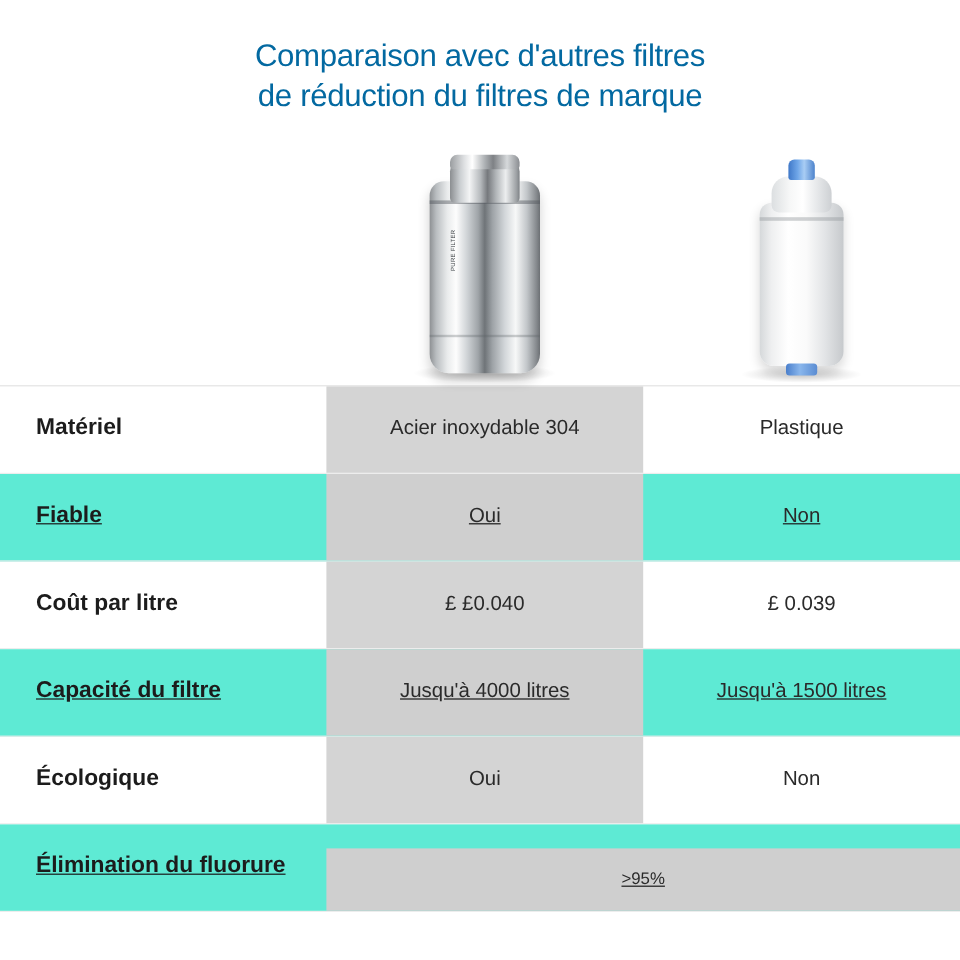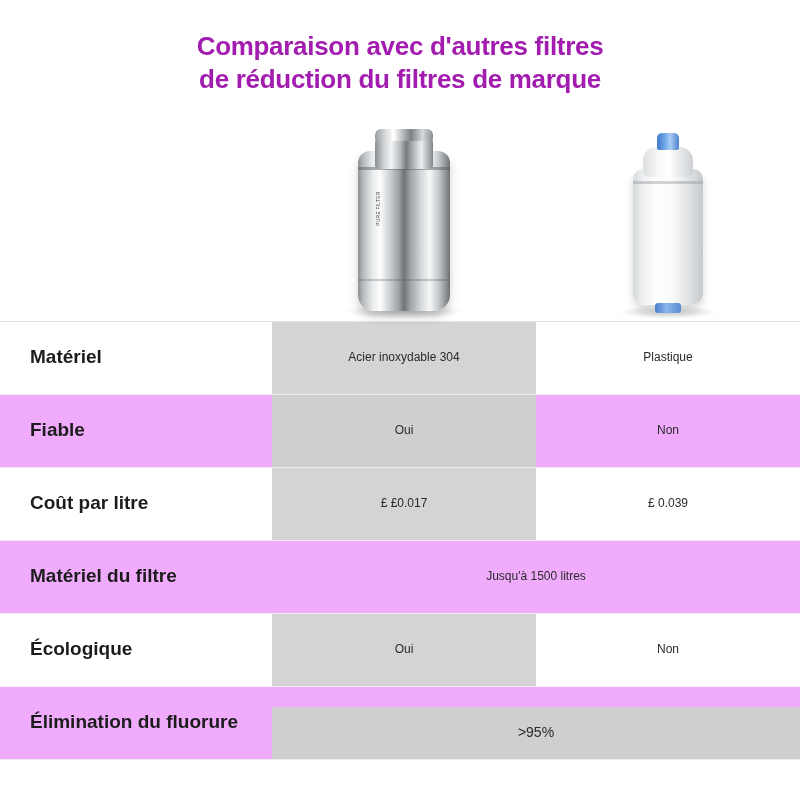--- a/index.html
+++ b/index.html
@@ -21,24 +21,24 @@
     box-sizing: border-box;
   }
 
   
   .title-block {
     padding-top: 30px;
     text-align: center;
   }
   .title-line {
     font-size: 26px;
-    font-weight: bold;
+    font-weight: normal;
     letter-spacing: -0.3px;
     line-height: 1.28;
-    color: #a21caf;
+    color: #0369a1;
   }
 
   
   .images-row {
     display: flex;
     height: 200px;
     margin-top: 14px;
   }
   .img-col-label {
     width: 272px;
@@ -205,41 +205,42 @@
     width: 800px;
     border-top: 1px solid #e3e3e3;
   }
   .row {
     display: flex;
     align-items: stretch;
     min-height: 72px;
     border-bottom: 1px solid #ededed;
   }
   .row.alt {
-    background: #f0abfc;
+    background: #5eead4;
+    text-decoration: underline;
   }
   .cell-label {
     width: 272px;
     flex: 0 0 272px;
     display: flex;
     align-items: center;
     padding: 0 0 0 30px;
     box-sizing: border-box;
     font-size: 19px;
     font-weight: bold;
     color: #1c1c1c;
     line-height: 1.3;
   }
   .cell-val {
     flex: 1 1 0;
     display: flex;
     align-items: center;
     justify-content: center;
     text-align: center;
-    font-size: 12px;
+    font-size: 17px;
     color: #2a2a2a;
     line-height: 1.35;
     padding: 8px 10px;
     box-sizing: border-box;
   }
   .cell-val.highlight {
     background: #d4d4d4;
   }
   .row.alt .cell-val.highlight {
     background: #cfcfcf;
@@ -295,26 +296,27 @@
     </div>
 
     <div class="row alt">
       <div class="cell-label">Fiable</div>
       <div class="cell-val highlight">Oui</div>
       <div class="cell-val">Non</div>
     </div>
 
     <div class="row">
       <div class="cell-label">Coût par litre</div>
-      <div class="cell-val highlight">£ £0.017</div>
+      <div class="cell-val highlight">£ £0.040</div>
       <div class="cell-val">£ 0.039</div>
     </div>
 
     <div class="row alt">
-      <div class="cell-label">Matériel du filtre</div>
+      <div class="cell-label">Capacité du filtre</div>
+      <div class="cell-val highlight">Jusqu'à 4000 litres</div>
       <div class="cell-val">Jusqu'à 1500 litres</div>
     </div>
 
     <div class="row">
       <div class="cell-label">Écologique</div>
       <div class="cell-val highlight">Oui</div>
       <div class="cell-val">Non</div>
     </div>
 
     <div class="row alt">

